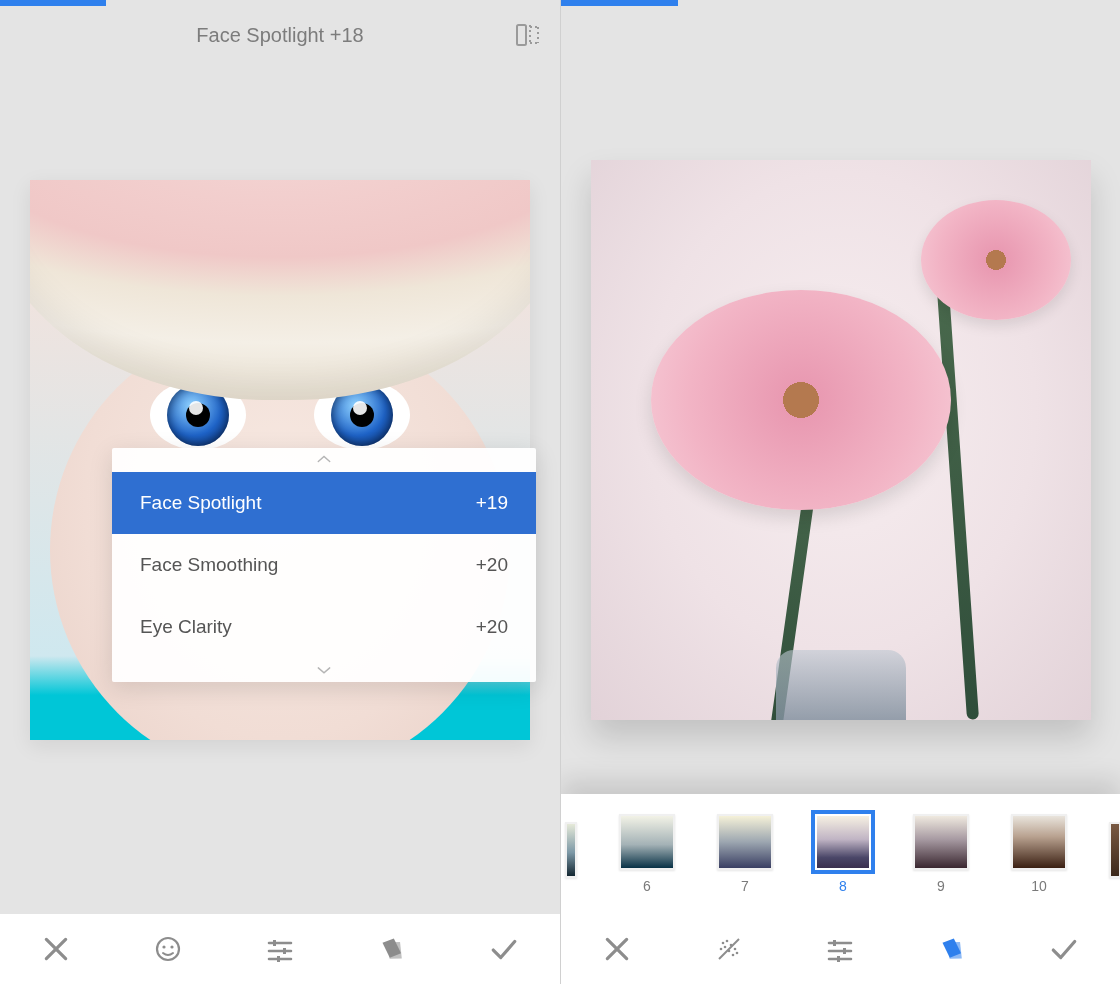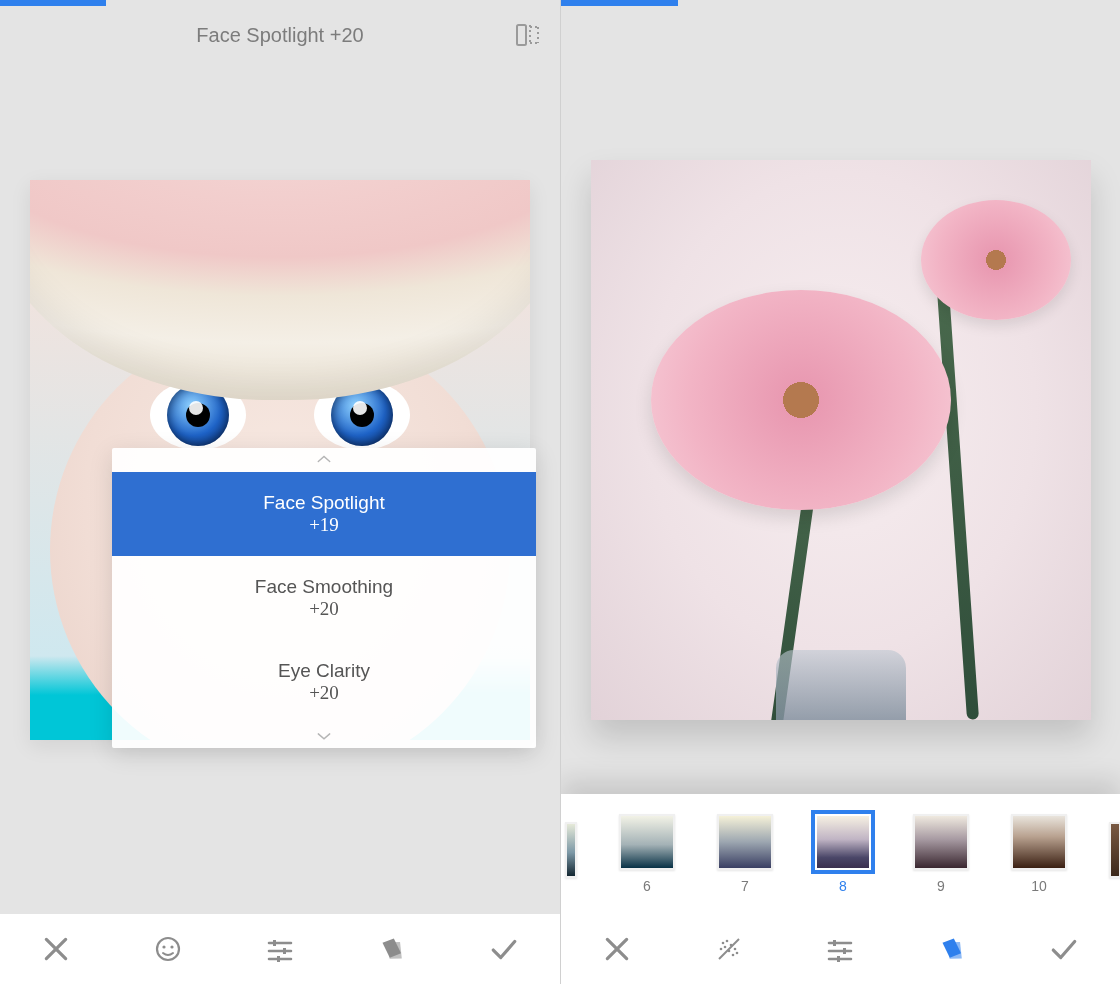--- a/index.html
+++ b/index.html
@@ -29,23 +29,23 @@
   .eye { position: absolute; width: 96px; height: 70px; border-radius: 50%; background: #fff; }
   .eye.left  { left: 120px; top: 200px; }
   .eye.right { right: 120px; top: 200px; }
   .iris { position: absolute; left: 50%; top: 50%; transform: translate(-50%,-50%); width: 62px; height: 62px; border-radius: 50%; background: radial-gradient(circle at 40% 35%, #8fd2ff 0%, #1f64c9 55%, #0a2c6b 100%); box-shadow: inset 0 0 12px rgba(0,0,0,.6); }
   .pupil { position: absolute; left: 50%; top: 50%; transform: translate(-50%,-50%); width: 24px; height: 24px; border-radius: 50%; background: #000; }
   .hl { position: absolute; left: 36%; top: 28%; width: 14px; height: 14px; border-radius: 50%; background: rgba(255,255,255,.9); }
 
   
   .slider-panel { position: absolute; left: 82px; right: -6px; top: 268px; background: rgba(255,255,255,.94); border-radius: 2px; box-shadow: 0 6px 24px rgba(0,0,0,.12); overflow: hidden; }
   .panel-chevron { height: 24px; display: flex; align-items: center; justify-content: center; color: #b5b5b5; }
-  .panel-row { display: flex; align-items: center; justify-content: space-between; padding: 20px 28px; font-size: 19px; color: #555; flex-direction: column; }
+  .panel-row { display: flex; align-items: center; justify-content: space-between; padding: 20px 28px; font-size: 19px; color: #555; }
   .panel-row.active { background: #2f6fd1; color: #fff; }
-  .panel-row .val { font-variant-numeric: tabular-nums; font-family: Liberation Serif, serif; }
+  .panel-row .val { font-variant-numeric: tabular-nums; }
 
   
   .flower-bg { position: absolute; inset: 0; background: radial-gradient(ellipse at 50% 45%, #f7eef0 0%, #efe2e6 55%, #e2d2d8 100%); overflow: hidden; }
   .stem { position: absolute; width: 12px; border-radius: 6px; background: linear-gradient(180deg,#4b6b4e,#2f4d3a); }
   .stem.s1 { left: 200px; top: 260px; height: 320px; transform: rotate(8deg); }
   .stem.s2 { left: 360px; top: 100px; height: 460px; transform: rotate(-4deg); }
   .bloom { position: absolute; border-radius: 50%; }
   .bloom.b1 { left: 60px; top: 130px; width: 300px; height: 220px; background: radial-gradient(circle at 50% 50%, #b4794f 0 18px, #e99ab2 18px, #f2b4c5 60%, #f7cdd8 100%); box-shadow: 0 8px 18px rgba(0,0,0,.12); }
   .bloom.b2 { left: 330px; top: 40px; width: 150px; height: 120px; background: radial-gradient(circle at 50% 50%, #b4794f 0 10px, #e99ab2 10px, #f2b4c5 60%, #f7cdd8 100%); box-shadow: 0 6px 14px rgba(0,0,0,.1); }
   .vase { position: absolute; left: 50%; bottom: -20px; transform: translateX(-50%); width: 130px; height: 90px; background: linear-gradient(180deg, rgba(190,200,210,.6), rgba(120,135,150,.9)); border-top-left-radius: 18px; border-top-right-radius: 18px; }
@@ -128,21 +128,21 @@
         <path d="M6 11 L14 18 L22 11" stroke="currentColor" stroke-width="2" fill="none" stroke-linecap="round"></path>
       </g>
   </defs>
 </svg>
 
 <div class="phone phone1">
   <div class="progress-track">
     <div class="progress-fill" style="width:19%"></div>
   </div>
   <div class="header">
-    <span>Face Spotlight +20</span>
+    <span>Face Spotlight +18</span>
     <div class="compare-btn">
       <svg viewBox="0 0 28 28" class="icon">
           <use href="#i-compare"></use>
         </svg>
     </div>
   </div>
 
   <div class="canvas-area">
     <div class="image-frame">
       <div class="baby-bg">

